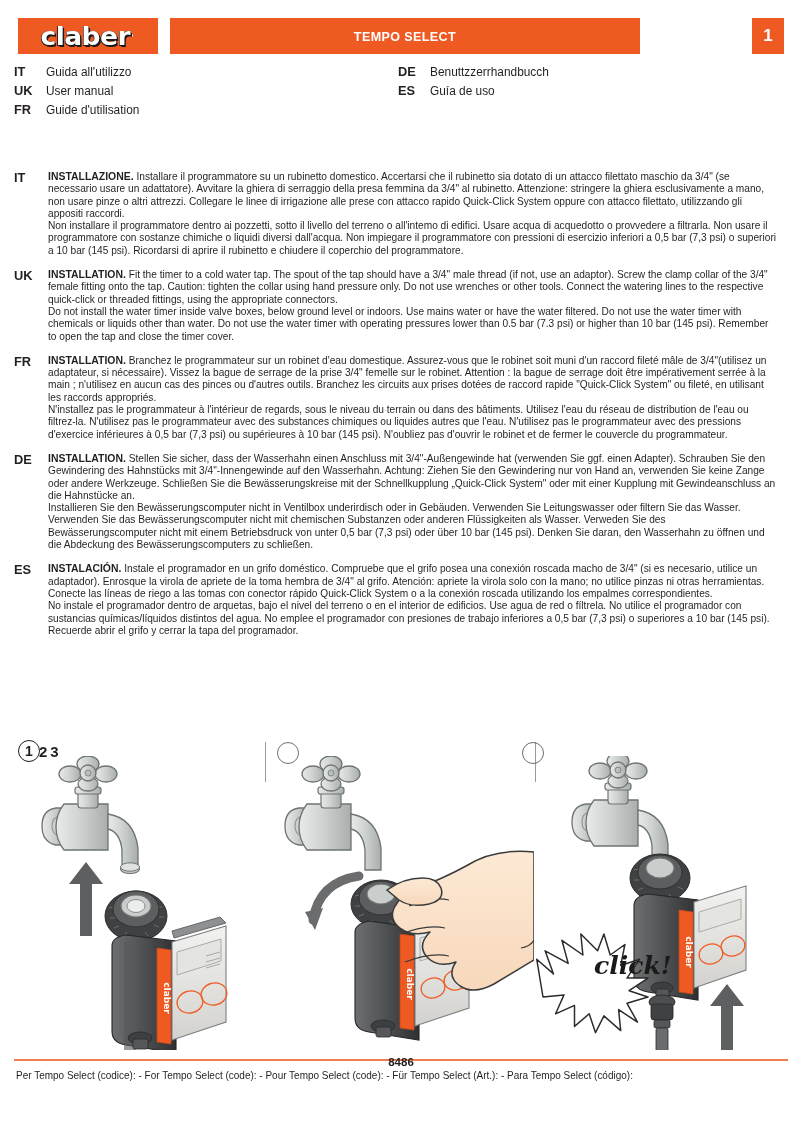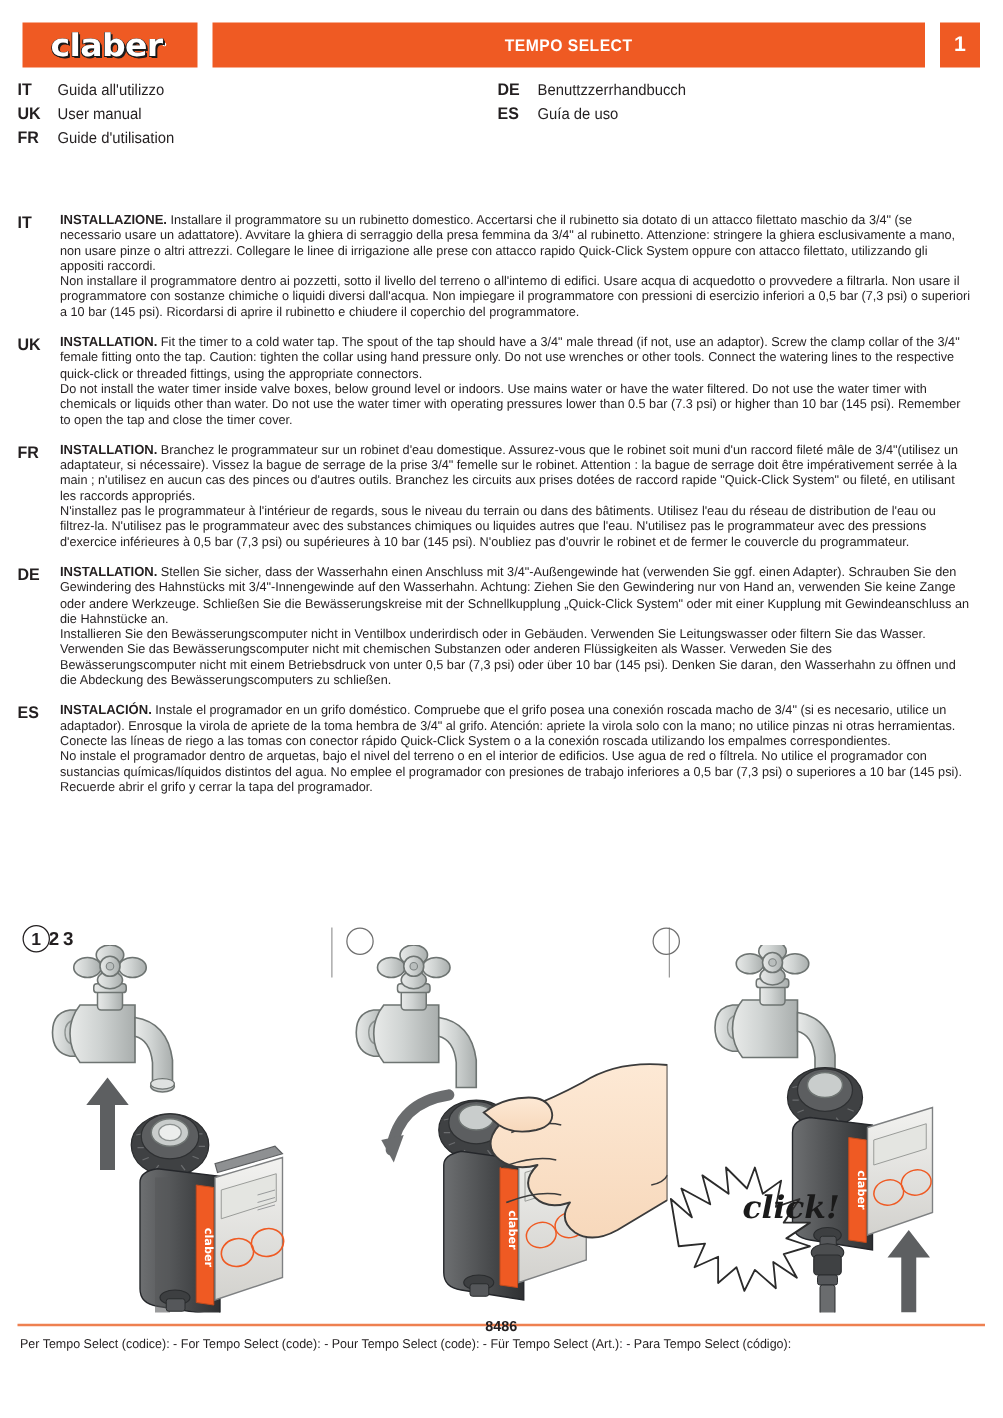--- a/index.html
+++ b/index.html
@@ -48,21 +48,21 @@
     width: 3px; height: 3px;
     background: #fff;
     border-radius: 50%;
     margin-left: 2px;
     vertical-align: bottom;
     margin-bottom: 2px;
   }
   .title-bar {
     position: absolute;
     left: 170px; top: 0;
-    width: 570px; height: 36px;
+    width: 470px; height: 36px;
     background: #ef5a23;
     display: flex;
     align-items: center;
     justify-content: center;
   }
   .title-text {
     color: #ffffff;
     font-weight: bold;
     font-size: 13.5px;
     letter-spacing: 0.4px;

